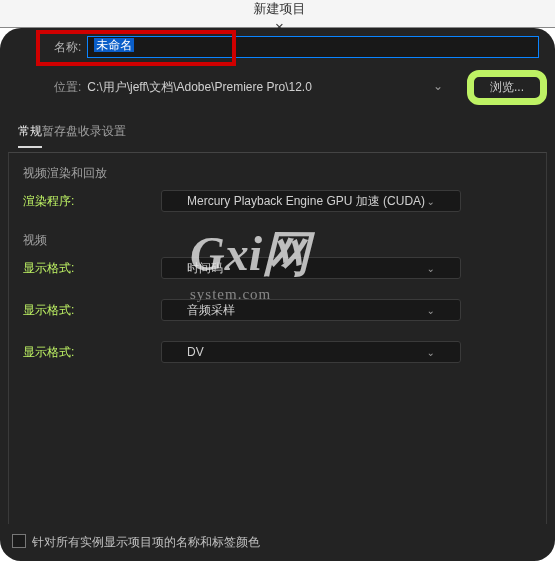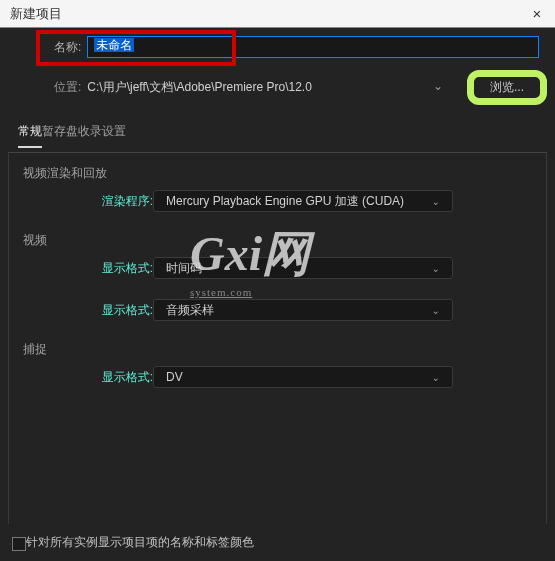--- a/index.html
+++ b/index.html
@@ -19,34 +19,36 @@
   flex-direction: column;
 }
 .titlebar {
   height: 28px;
   background: #f5f5f5;
   border-bottom: 1px solid #888;
   display: flex;
   align-items: center;
   justify-content: space-between;
   padding: 0 6px 0 10px;
+  flex-direction: column;
 }
 .titlebar-title { color: #333; font-size: 13px; }
 .titlebar-close {
   width: 24px; height: 24px;
   display: flex; align-items: center; justify-content: center;
   font-size: 15px; cursor: pointer; color: #333;
 }
 .content {
   flex: 1;
   background: #232323;
   padding: 8px 8px 0 8px;
   color: #c0c0c0;
   display: flex;
   flex-direction: column;
+  border-radius: 21px;
 }
 .name-row {
   display: flex;
   align-items: center;
   margin-bottom: 12px;
   position: relative;
 }
 .highlight-box {
   position: absolute;
   border: 4px solid #d00000;
@@ -134,46 +136,48 @@
   color: #a0a0a0;
   margin-bottom: 8px;
 }
 .field-row {
   display: flex;
   align-items: center;
   margin-bottom: 6px;
 }
 .field-label {
   width: 130px;
-  text-align: right;
-  color: #5eead4;
+  text-align: left;
+  color: #bef264;
+  margin-right: 8px;
 }
 .dropdown {
   flex: 1;
   height: 22px;
   background: #181818;
   border: 1px solid #3a3a3a;
   border-radius: 3px;
   color: #d0d0d0;
   display: flex;
   align-items: center;
-  padding: 0 12px;
+  padding: 0 25px;
   cursor: pointer;
   position: relative;
   max-width: 300px;
 }
 .dropdown .chev {
   margin-left: auto;
   color: #999;
   font-size: 10px;
 }
 .renderer-dropdown { max-width: 300px; }
 .checkbox-row {
   display: flex;
-  align-items: flex-end;
+  align-items: flex-start;
+  gap: 6px;
   padding: 10px 4px;
   color: #c0c0c0;
 }
 .checkbox {
   width: 14px;
   height: 14px;
   border: 1px solid #777;
   background: #1a1a1a;
   cursor: pointer;
 }
@@ -184,21 +188,21 @@
   color: rgba(220,220,220,0.6);
   pointer-events: none;
   font-family: Georgia, serif;
 }
 .watermark .big {
   font-size: 48px;
   font-style: italic;
   font-weight: bold;
   color: rgba(230,230,230,0.8);
 }
-.watermark .line2 { font-size: 11px; letter-spacing: 1px; color: rgba(200,200,200,0.6); text-decoration: underline; }
+.watermark .line2 { font-size: 15px; letter-spacing: 1px; color: rgba(200,200,200,0.6); }
 </style>
 </head>
 <body>
 
 <div class="window">
 
   <div class="titlebar">
     <span class="titlebar-title">新建项目</span>
     <div class="titlebar-close">
       <span>×</span>
@@ -258,21 +262,20 @@
         <div class="field-row">
           <div class="field-label">显示格式:</div>
           <div class="dropdown">
             <span>音频采样</span>
             <span class="chev">⌄</span>
           </div>
         </div>
       </div>
 
       <div class="section">
-        <div class="section-title">捕捉</div>
         <div class="field-row">
           <div class="field-label">显示格式:</div>
           <div class="dropdown">
             <span>DV</span>
             <span class="chev">⌄</span>
           </div>
         </div>
       </div>
 
     </div>

